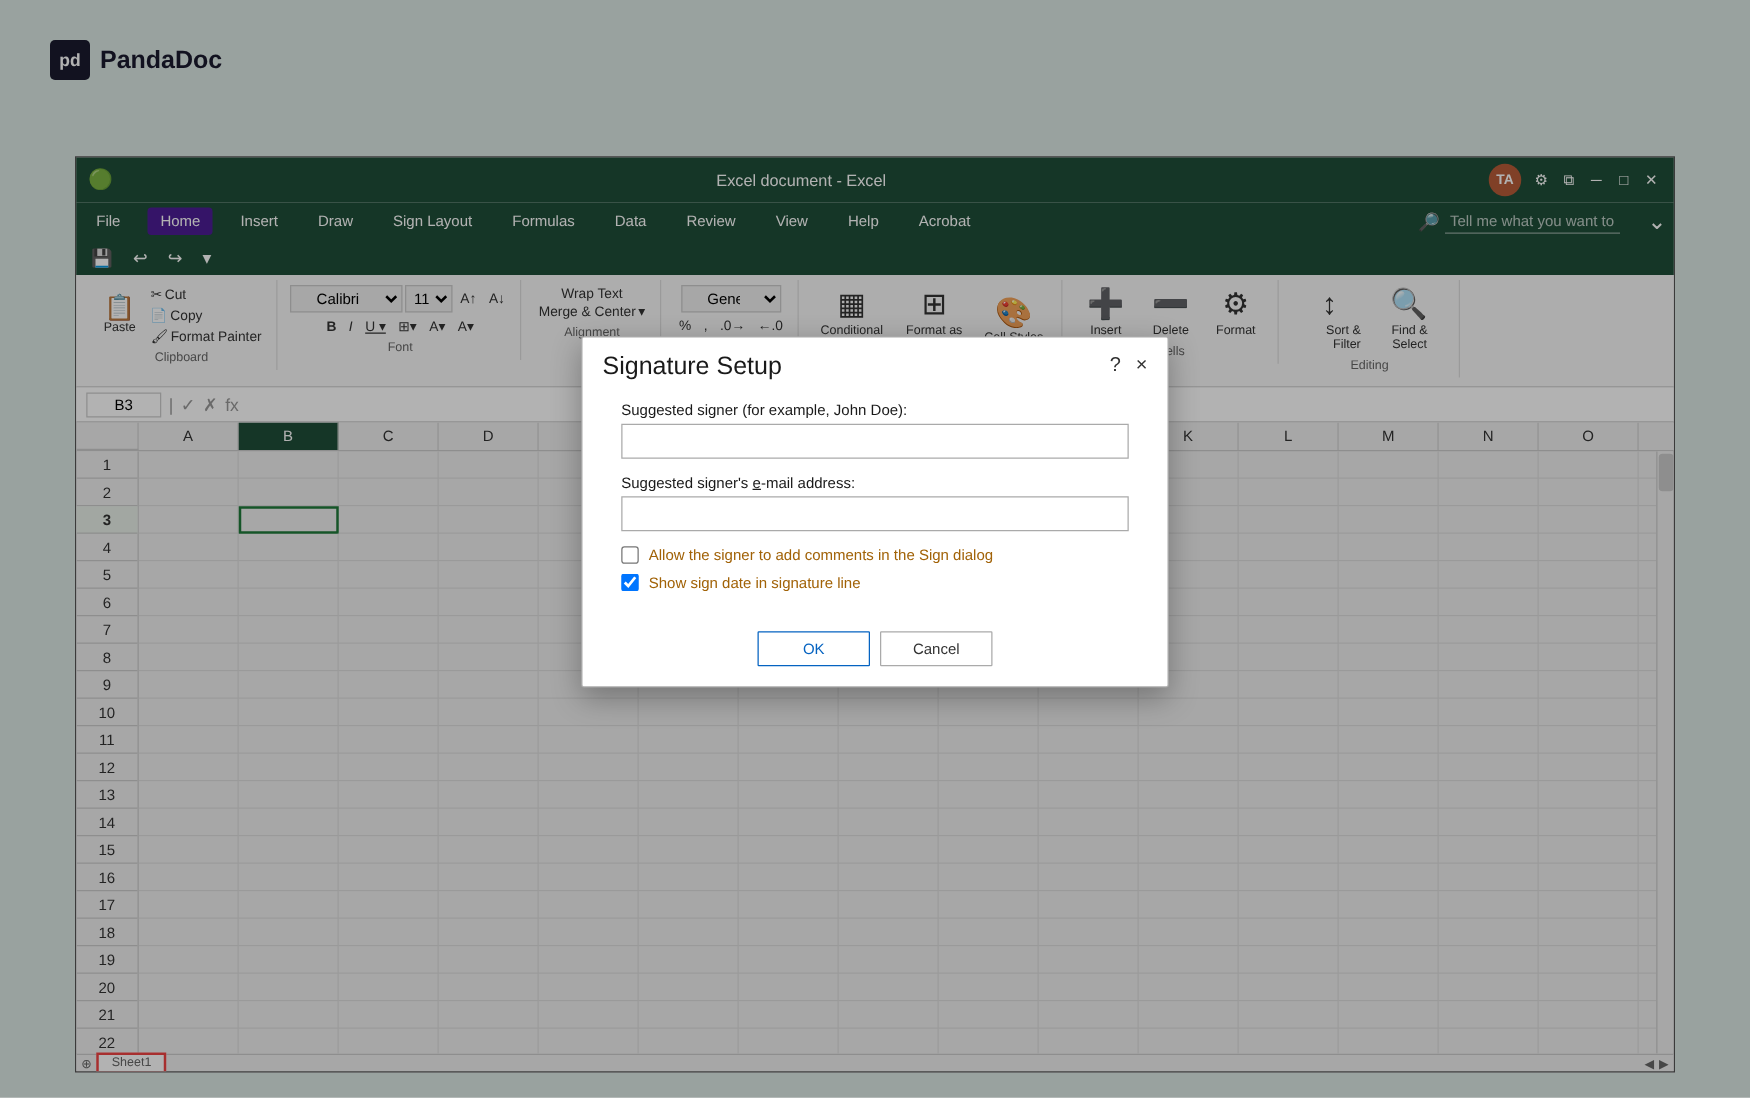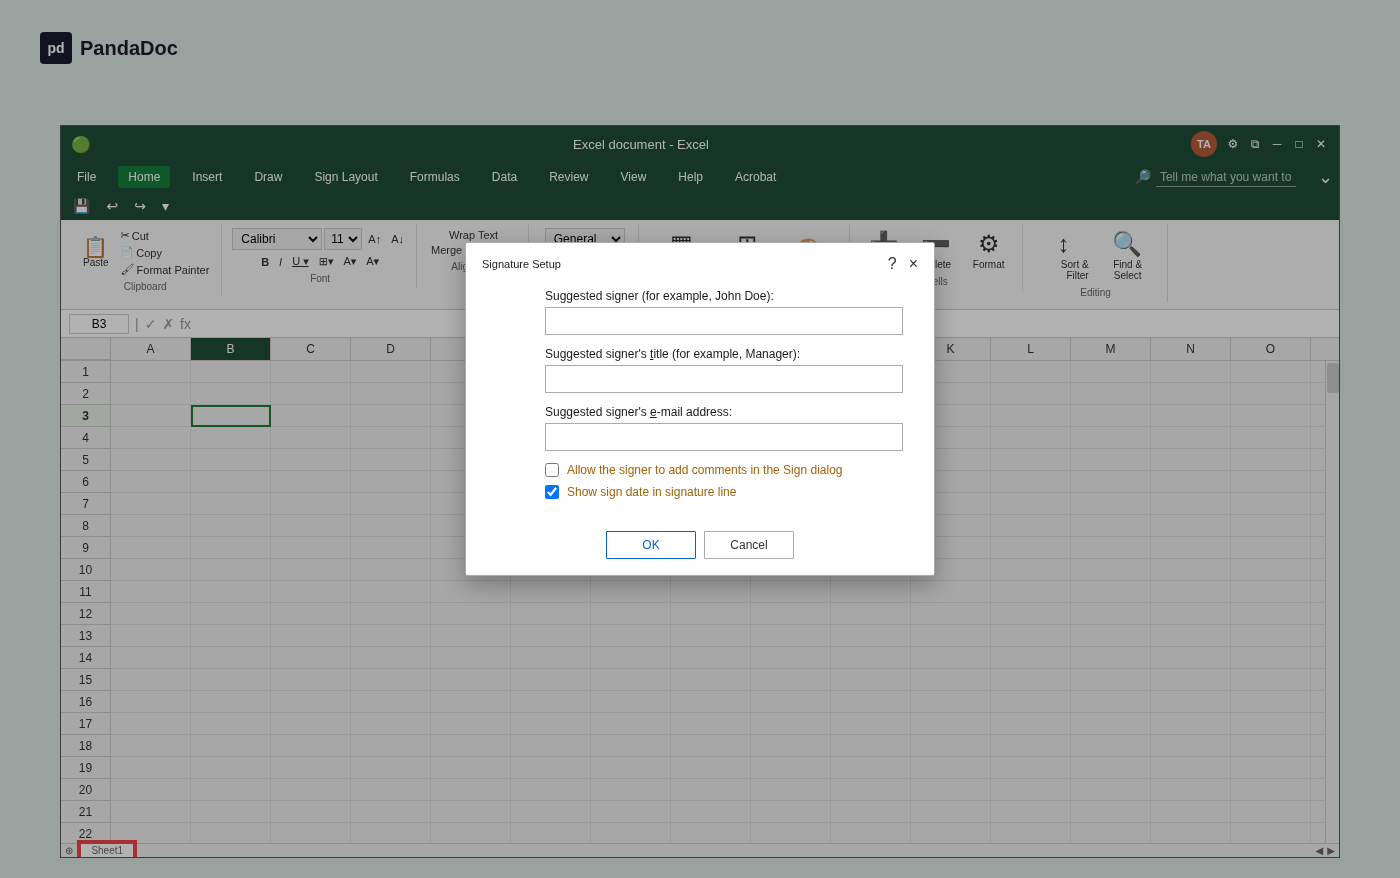--- a/index.html
+++ b/index.html
@@ -107,21 +107,21 @@
       gap: 12px;
     }
     .menu-item {
       color: white;
       padding: 4px 10px;
       font-size: 12px;
       cursor: pointer;
       border-radius: 3px;
     }
     .menu-item.active {
-      background: #15803d;
+      background: #4c1d95;
     }
     .menu-search {
       margin-left: auto;
       display: flex;
       align-items: center;
       gap: 4px;
       color: white;
       font-size: 12px;
     }
     .menu-search input {
@@ -337,37 +337,36 @@
       top: -30px;
     }
     .modal-title-bar {
       display: flex;
       align-items: center;
       justify-content: space-between;
       padding: 12px 16px 8px;
       border-bottom: none;
     }
     .modal-title {
-      font-size: 11px;
+      font-size: 20px;
       font-weight: 400;
       color: #1a1a1a;
     }
     .modal-title-icons {
       display: flex;
       gap: 12px;
       align-items: center;
     }
     .modal-icon-btn {
       font-size: 16px;
       cursor: pointer;
       color: #333;
     }
     .modal-body {
       padding: 8px 31px 16px;
-      margin-left: 48px;
     }
     .form-group {
       margin-bottom: 12px;
     }
     .form-label {
       display: block;
       font-size: 12px;
       color: #1a1a1a;
       margin-bottom: 4px;
     }
@@ -441,21 +440,21 @@
       cursor: pointer;
       border-radius: 1px;
     }
 
     
     .font-selector {
       width: 90px;
       height: 22px;
       border: 1px solid #ccc;
       font-size: 12px;
-      padding: 0 4px;
+      padding: 0 16px;
     }
     .size-selector {
       width: 38px;
       height: 22px;
       border: 1px solid #ccc;
       font-size: 12px;
       padding: 0 2px;
     }
     .ribbon-small-group {
       display: flex;
@@ -1134,21 +1133,21 @@
         </div>
       </div>
 
       <div class="scroll-bar-right">
         <div style="width:12px;height:30px;background:#ccc;border-radius:3px;margin:2px auto;"></div>
       </div>
     </div>
 
     <div class="scroll-bar-bottom">
       <span>⊕</span>
-      <span style="border:4px solid #ef4444;background:white;padding:1px 10px;">Sheet1</span>
+      <span style="border:2px solid #ef4444;background:white;padding:1px 10px;">Sheet1</span>
       <span style="margin-left:auto;">◀</span>
       <span>▶</span>
     </div>
   </div>
 </div>
 
 <div class="modal-overlay">
   <div class="modal">
 
     <div class="modal-title-bar">
@@ -1159,26 +1158,20 @@
       </div>
     </div>
 
     <div class="modal-body">
 
       <div class="form-group">
         <label class="form-label">Suggested signer (for example, John Doe):</label>
         <input class="form-input" type="text" value="" style="">
       </div>
 
-      <div class="form-group">
-        <label class="form-label">
-          Suggested signer's <span class="underline">t</span>itle (for example, Manager):
-        </label>
-        <input class="form-input" type="text" value="" style="">
-      </div>
 
       <div class="form-group">
         <label class="form-label">
           Suggested signer's <span class="underline">e</span>-mail address:
         </label>
         <input class="form-input" type="text" value="" style="">
       </div>
 
 
       <div class="checkbox-row">

